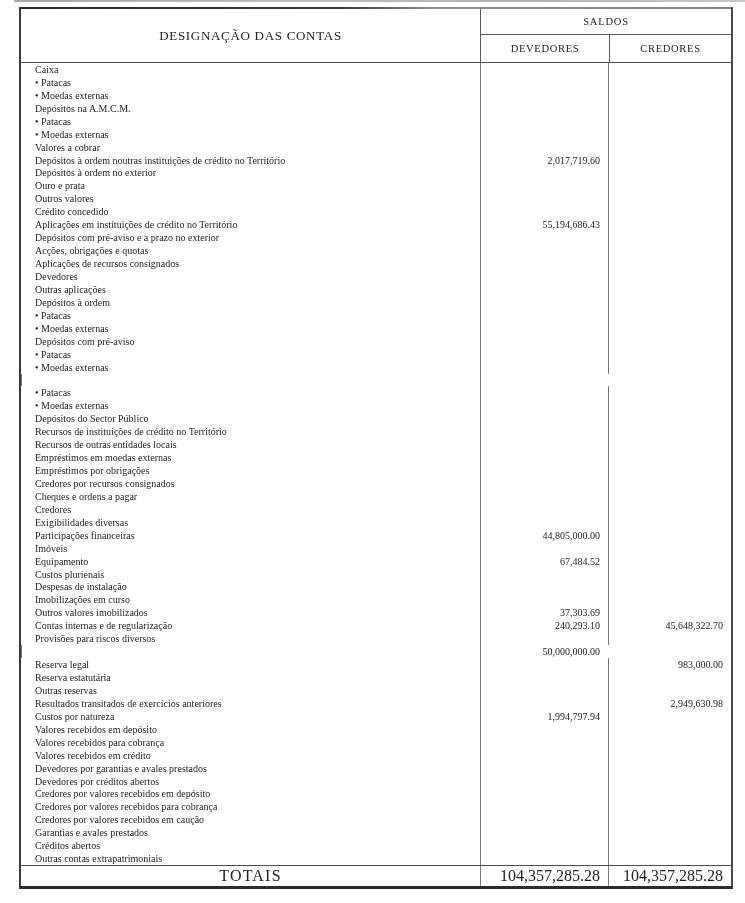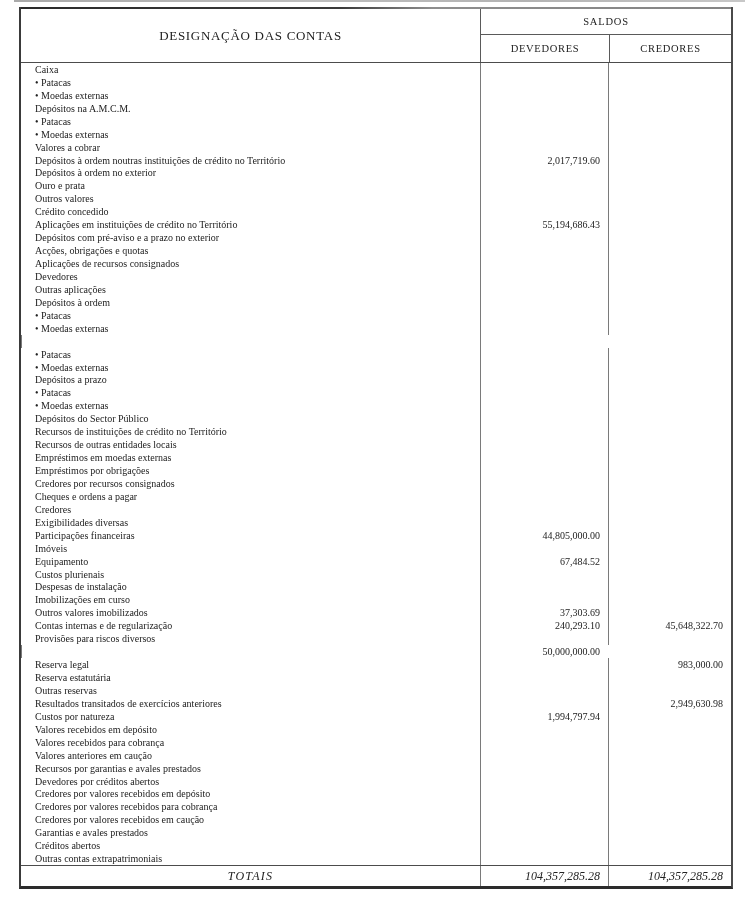--- a/index.html
+++ b/index.html
@@ -130,22 +130,21 @@
     border-left: 1px solid #7a7a7a;
   }
   
   .totals {
     flex: 0 0 20px;
     display: grid;
     grid-template-columns: 459px 128px 1fr;
     border-top: 1px solid #4c4c4c;
   }
   .totals .cell {
-    font-size: 12px;
-    font-style: italic;
+    font-size: 16px;
   }
   .totals-label {
     justify-content: center;
     letter-spacing: 1.2px;
   }
 </style>
 </head>
 <body>
 
 <div class="scan-artifact-top"></div>
@@ -265,35 +264,35 @@
         <div class="cell label">• Patacas</div>
         <div class="cell val dev"></div>
         <div class="cell val cred"></div>
       </div>
       <div class="row">
         <div class="cell label">• Moedas externas</div>
         <div class="cell val dev"></div>
         <div class="cell val cred"></div>
       </div>
       <div class="row">
+        <div class="cell label">Depósitos com pré-aviso</div>
         <div class="cell val dev"></div>
         <div class="cell val cred"></div>
       </div>
       <div class="row">
         <div class="cell label">• Patacas</div>
         <div class="cell val dev"></div>
         <div class="cell val cred"></div>
       </div>
       <div class="row">
         <div class="cell label">• Moedas externas</div>
         <div class="cell val dev"></div>
         <div class="cell val cred"></div>
       </div>
       <div class="row">
-        <div class="cell label">Depósitos a prazo</div>
         <div class="cell val dev"></div>
         <div class="cell val cred"></div>
       </div>
       <div class="row">
         <div class="cell label">• Patacas</div>
         <div class="cell val dev"></div>
         <div class="cell val cred"></div>
       </div>
       <div class="row">
         <div class="cell label">• Moedas externas</div>
@@ -423,26 +422,26 @@
         <div class="cell label">Valores recebidos em depósito</div>
         <div class="cell val dev"></div>
         <div class="cell val cred"></div>
       </div>
       <div class="row">
         <div class="cell label">Valores recebidos para cobrança</div>
         <div class="cell val dev"></div>
         <div class="cell val cred"></div>
       </div>
       <div class="row">
-        <div class="cell label">Valores anteriores em caução</div>
-        <div class="cell val dev"></div>
-        <div class="cell val cred"></div>
-      </div>
-      <div class="row">
-        <div class="cell label">Recursos por garantias e avales prestados</div>
+        <div class="cell label">Valores recebidos em crédito</div>
+        <div class="cell val dev"></div>
+        <div class="cell val cred"></div>
+      </div>
+      <div class="row">
+        <div class="cell label">Devedores por garantias e avales prestados</div>
         <div class="cell val dev"></div>
         <div class="cell val cred"></div>
       </div>
       <div class="row">
         <div class="cell label">Devedores por créditos abertos</div>
         <div class="cell val dev"></div>
         <div class="cell val cred"></div>
       </div>
       <div class="row">
         <div class="cell label">Credores por valores recebidos em depósito</div>

